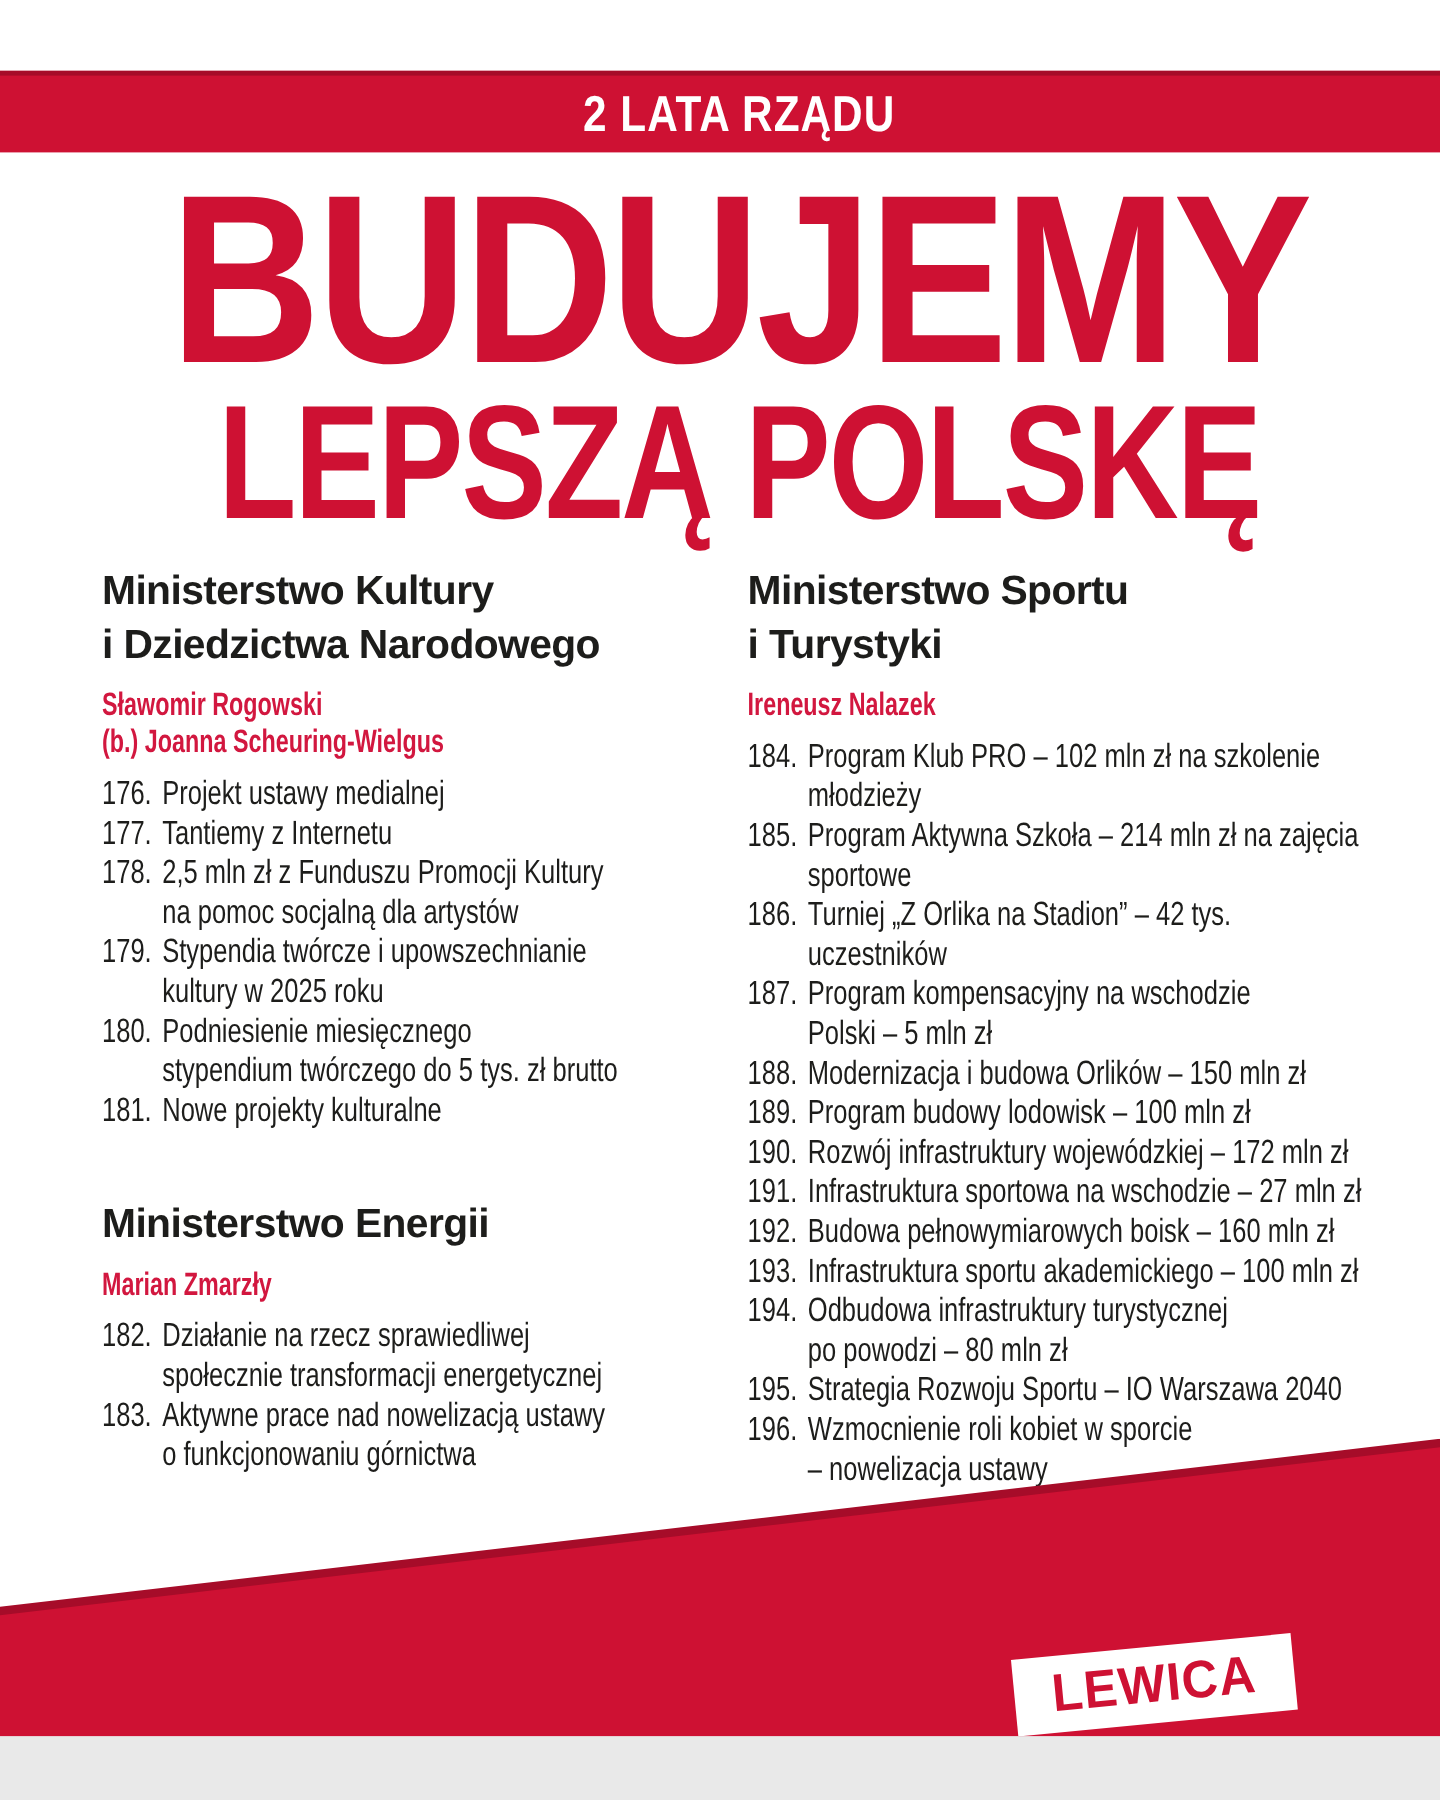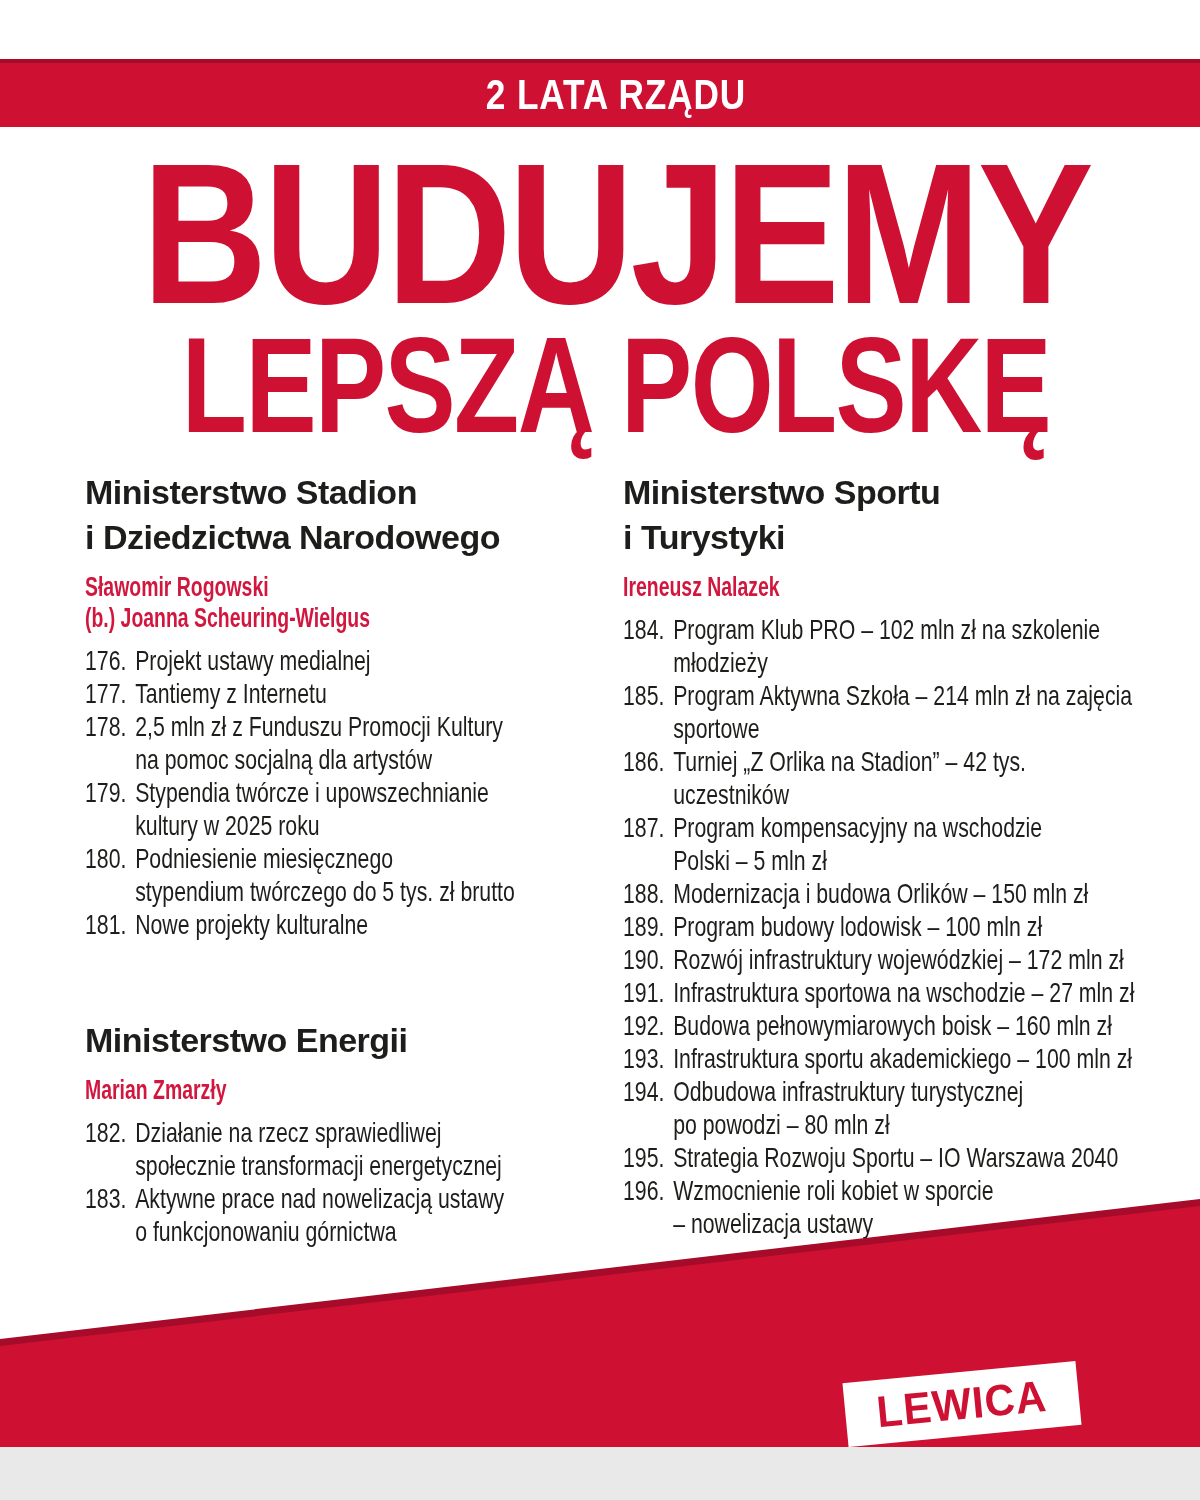--- a/index.html
+++ b/index.html
@@ -35,21 +35,21 @@
   .title2 {
     position:absolute; top:316px; left:0; width:100%;
     text-align:center; font-size:135px; line-height:140px; font-weight:bold;
     color:#ce1133; letter-spacing:-2px;
     transform:scaleX(0.79); transform-origin:center top; white-space:nowrap;
   }
 
   
   .section { position:absolute; }
   .sec-kultura { left:85px; top:470px; width:560px; }
-  .sec-energia { left:85px; top:998px; width:560px;margin-top:20px; }
+  .sec-energia { left:85px; top:998px; width:560px; }
   .sec-sport   { left:623px; top:470px; width:555px; }
 
   .ministry {
     margin:0; font-size:34px; line-height:45px; font-weight:bold;
     letter-spacing:-0.5px; color:#1d1d1b; white-space:pre-line;
   }
   .ministers {
     margin-top:12px; font-size:27px; line-height:31px; font-weight:bold;
     color:#d2173f; white-space:pre-line;
     transform:scaleX(0.72); transform-origin:0 0; width:139%;
@@ -81,21 +81,21 @@
 <div class="poster">
 
   <div class="banner">
     <span class="banner-text">2 LATA RZĄDU</span>
   </div>
 
   <div class="title1">BUDUJEMY</div>
   <div class="title2">LEPSZĄ POLSKĘ</div>
 
   <section class="section sec-kultura">
-    <h2 class="ministry">Ministerstwo Stadion
+    <h2 class="ministry">Ministerstwo Kultury
 i Dziedzictwa Narodowego</h2>
     <div class="ministers">Sławomir Rogowski
 (b.) Joanna Scheuring-Wielgus</div>
     <div class="list">
       <div class="li"><span class="num">176.</span><span class="txt">Projekt ustawy medialnej</span></div>
       <div class="li"><span class="num">177.</span><span class="txt">Tantiemy z Internetu</span></div>
       <div class="li"><span class="num">178.</span><span class="txt">2,5 mln zł z Funduszu Promocji Kultury
 na pomoc socjalną dla artystów</span></div>
       <div class="li"><span class="num">179.</span><span class="txt">Stypendia twórcze i upowszechnianie
 kultury w 2025 roku</span></div>

